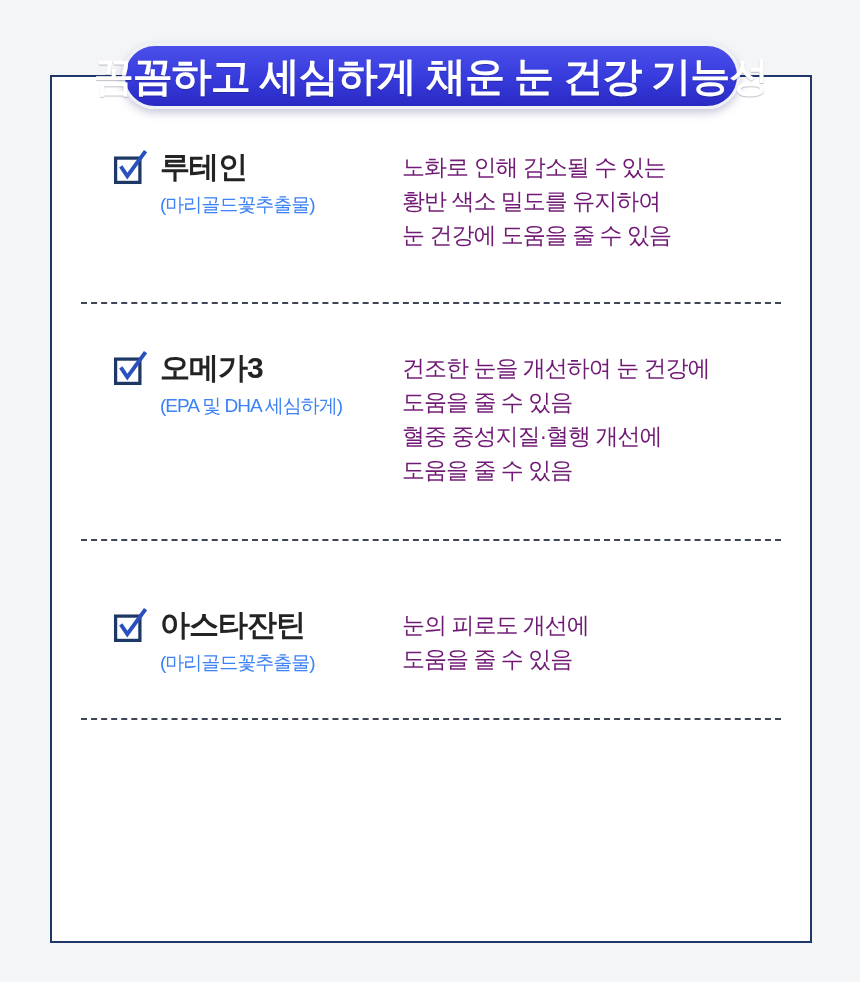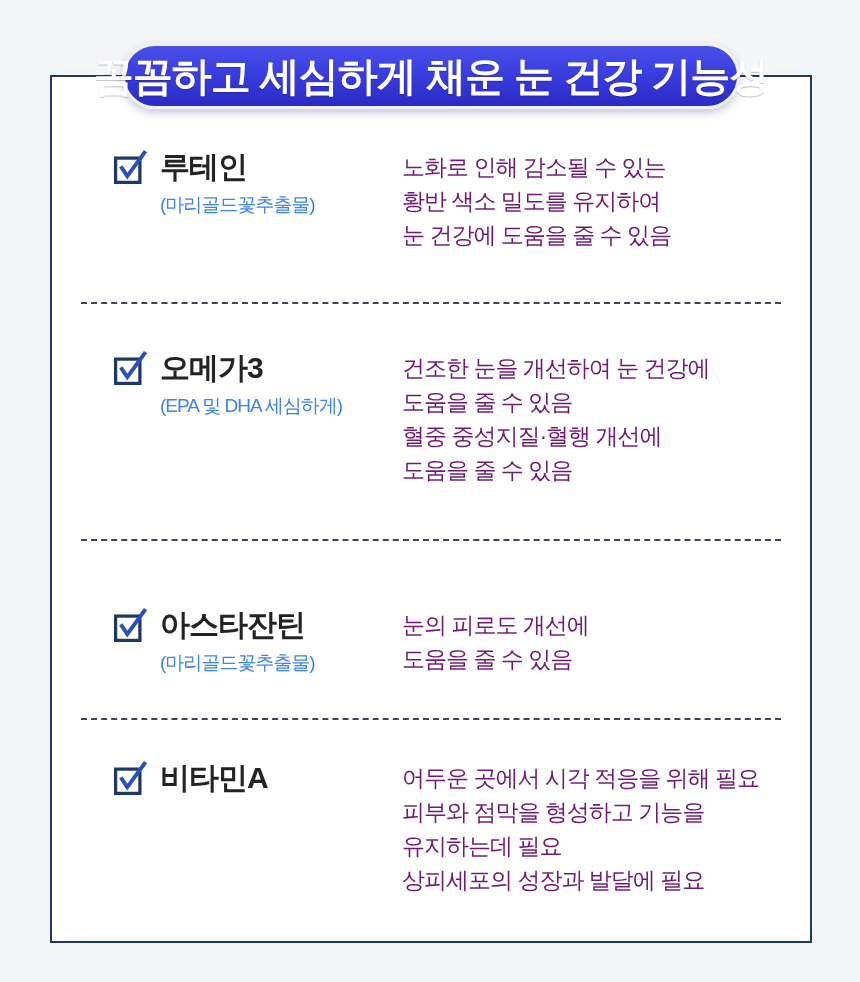--- a/index.html
+++ b/index.html
@@ -151,31 +151,15 @@
           <div class="item-name">아스타잔틴</div>
           <div class="item-source">(마리골드꽃추출물)</div>
         </div>
       </div>
       <div class="item-desc">눈의 피로도 개선에
 도움을 줄 수 있음</div>
     </div>
 
     <div class="divider div-3"></div>
 
-    <div class="row row-4">
-      <div class="left">
-        <svg class="check-icon" viewBox="0 0 40 42">
-          <rect x="4" y="10" width="27" height="27" fill="none" stroke="#1d3766" stroke-width="3.6"></rect>
-          <path d="M11 21 L17 30 L36 4" fill="none" stroke="#2a50c0" stroke-width="4.4" stroke-linecap="square"></path>
-        </svg>
-        <div class="name-block">
-          <div class="item-name">비타민A</div>
-          <div class="item-source"></div>
-        </div>
-      </div>
-      <div class="item-desc">어두운 곳에서 시각 적응을 위해 필요
-피부와 점막을 형성하고 기능을
-유지하는데 필요
-상피세포의 성장과 발달에 필요</div>
-    </div>
 
   </div>
 </div>
 
 </body></html>

